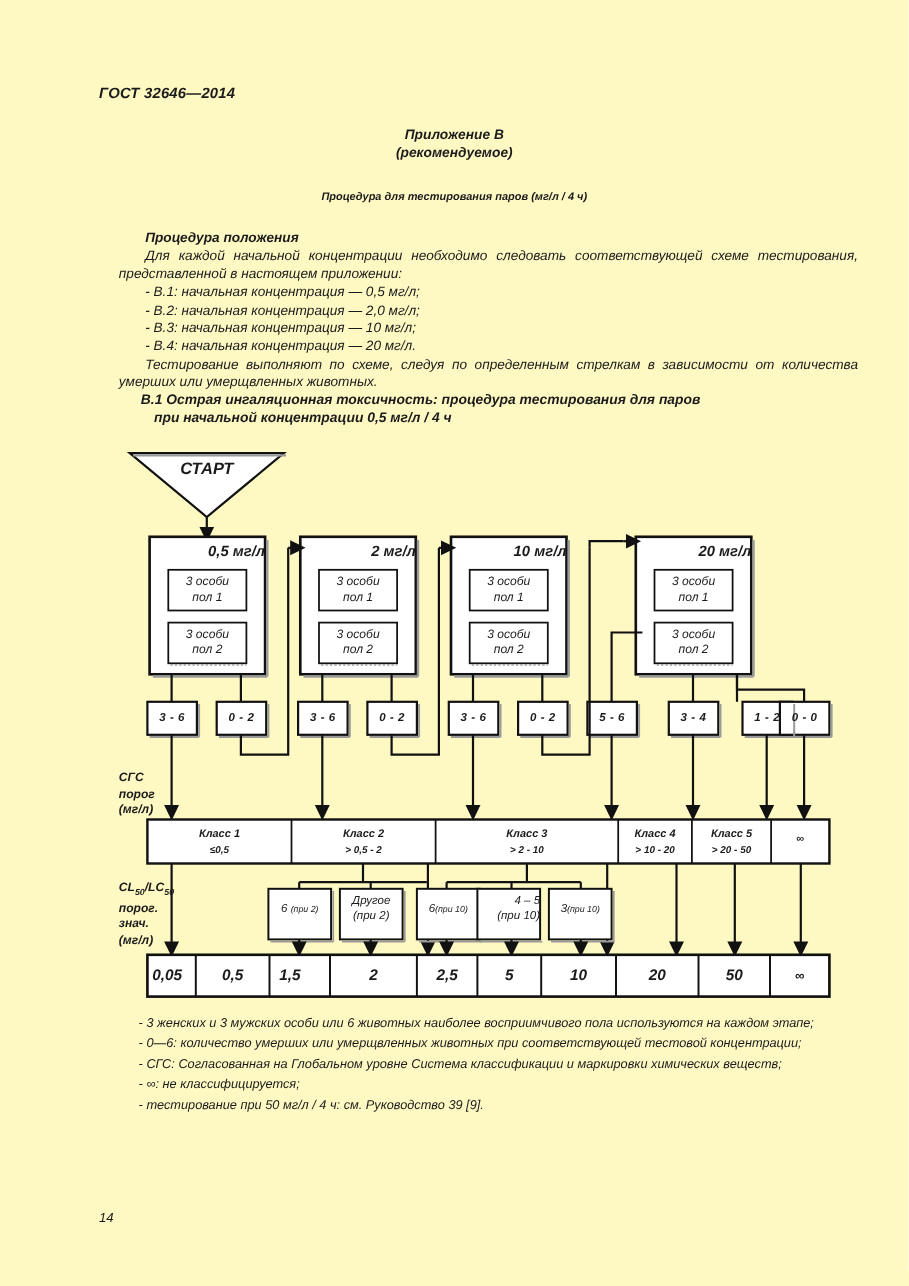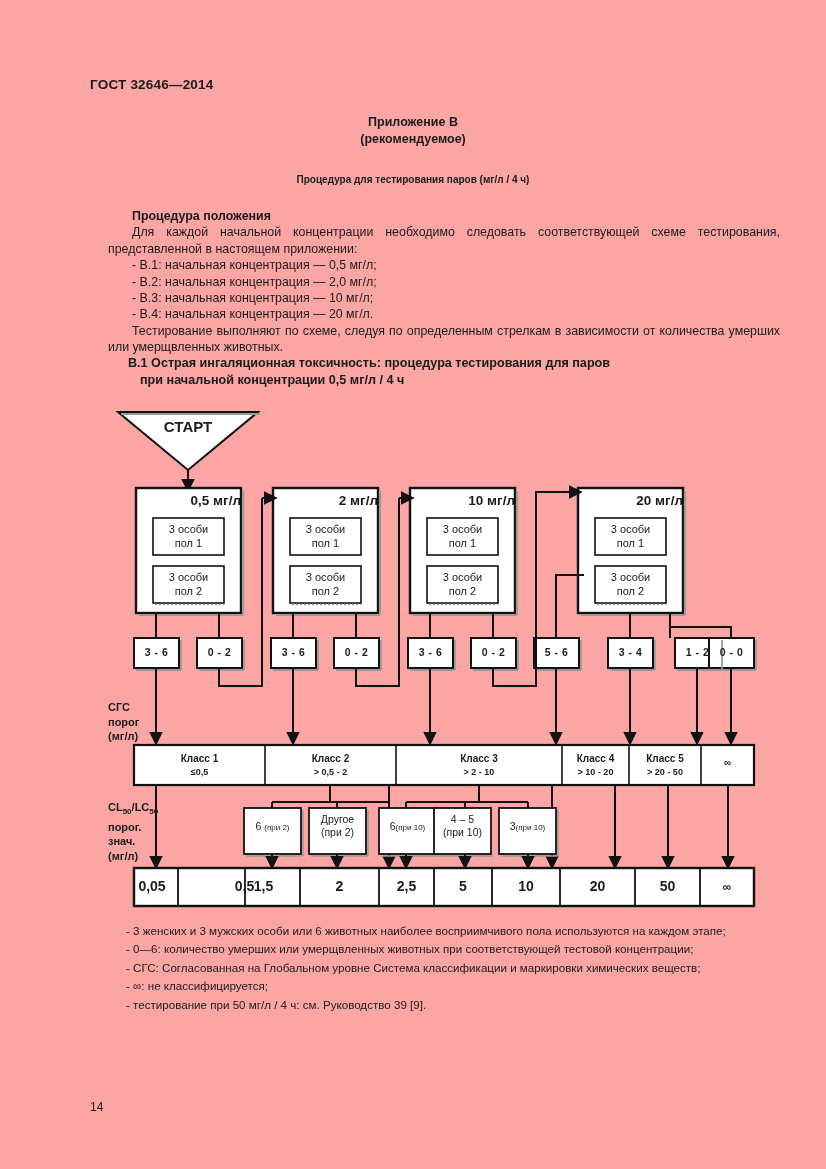--- a/index.html
+++ b/index.html
@@ -2,21 +2,21 @@
 <html lang="ru"><head>
 <meta charset="utf-8">
 <title>ГОСТ 32646—2014</title>
 <style>
   html,body{margin:0;padding:0;background:#ffffff;}
   body{
     width:826px;height:1169px;position:relative;
     font-family:"Liberation Sans","DejaVu Sans",sans-serif;
     color:#1b1b1b;overflow:hidden;
   }
-  .page{position:absolute;inset:0;background:#fca5a5;}
+  .page{position:absolute;inset:0;background:#fef9c3;font-style:italic;}
 
   
   .doc-code{
     position:absolute;left:90px;top:77px;
     font-size:13.5px;font-weight:bold;letter-spacing:.2px;
   }
   .annex-block{
     position:absolute;left:0;right:0;top:114px;text-align:center;
     font-size:12.5px;font-weight:bold;line-height:17px;
   }
@@ -375,30 +375,30 @@
     <span>6</span>
     <span class="sm">(при 2)</span>
   </div>
   <div class="nd thr" style="left:309px;top:813px;width:57px;">
     <div>Другое</div>
     <div>(при 2)</div>
   </div>
   <div class="nd thr" style="left:379px;top:820px;width:57px;">
     <span>6</span><span class="sm">(при 10)</span>
   </div>
-  <div class="nd thr" style="left:434px;top:813px;width:57px;">
+  <div class="nd thr" style="left:434px;top:813px;width:57px;text-align:right;">
     <div>4 – 5</div>
     <div>(при 10)</div>
   </div>
   <div class="nd thr" style="left:499px;top:820px;width:57px;">
     <span>3</span><span class="sm">(при 10)</span>
   </div>
 
   <div class="nd val" style="left:134px;top:878px;width:36px;">0,05</div>
-  <div class="nd val" style="left:178px;top:878px;width:67px;padding-left:33px;">0,5</div>
+  <div class="nd val" style="left:178px;top:878px;width:67px;">0,5</div>
   <div class="nd val" style="left:245px;top:878px;width:37px;">1,5</div>
   <div class="nd val" style="left:300px;top:878px;width:79px;">2</div>
   <div class="nd val" style="left:379px;top:878px;width:55px;">2,5</div>
   <div class="nd val" style="left:434px;top:878px;width:58px;">5</div>
   <div class="nd val" style="left:492px;top:878px;width:68px;">10</div>
   <div class="nd val" style="left:560px;top:878px;width:75px;">20</div>
   <div class="nd val" style="left:635px;top:878px;width:65px;">50</div>
   <div class="nd val" style="left:700px;top:880px;width:54px;font-size:12px;">∞</div>
 
   <div class="footnotes">

